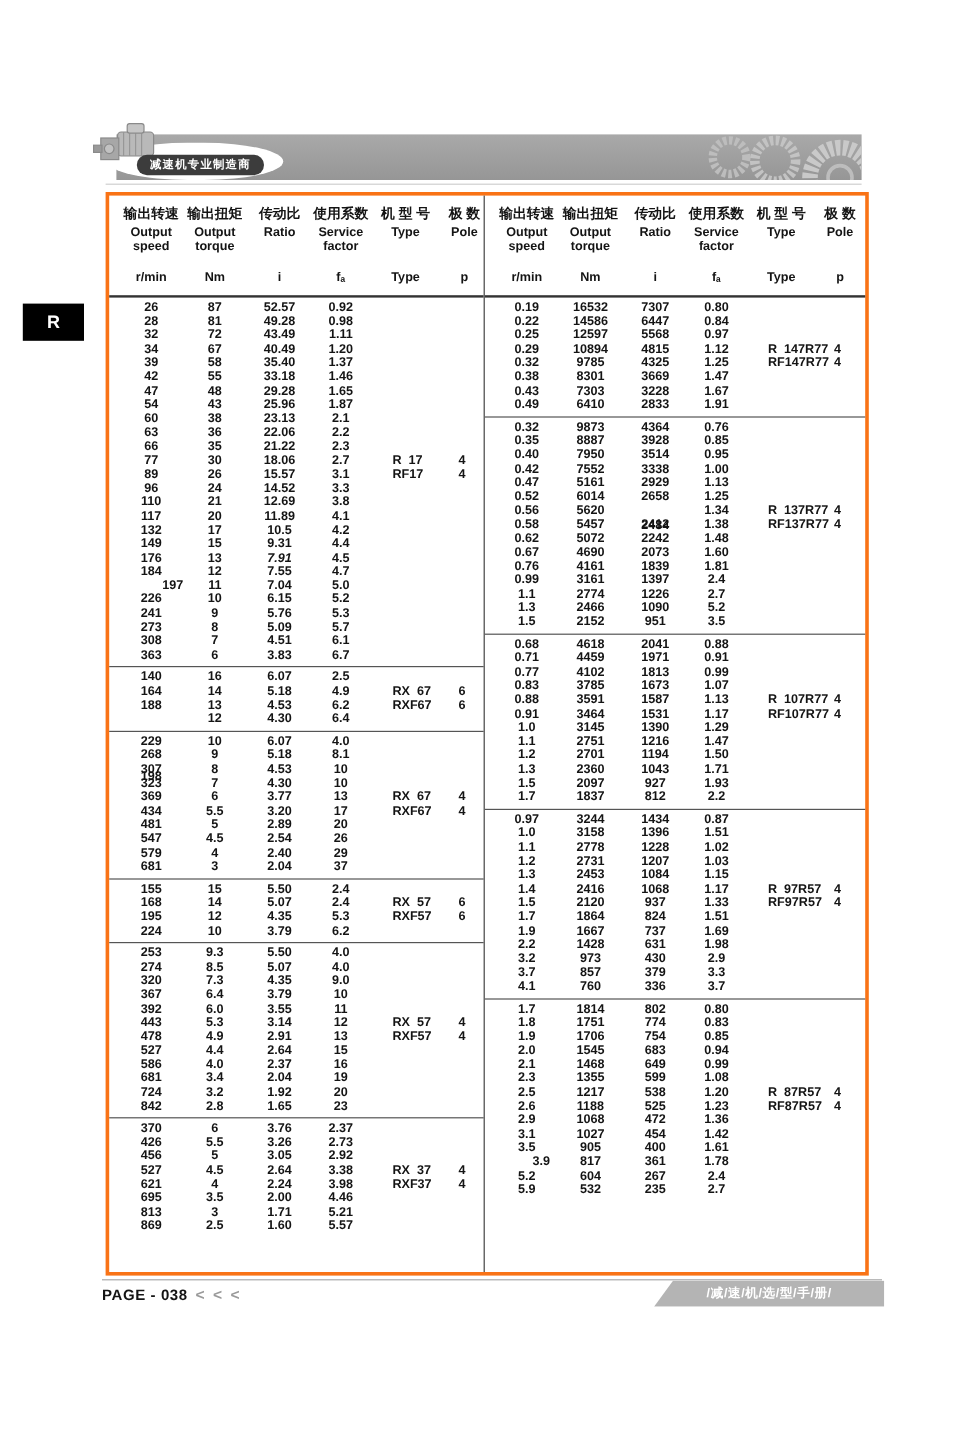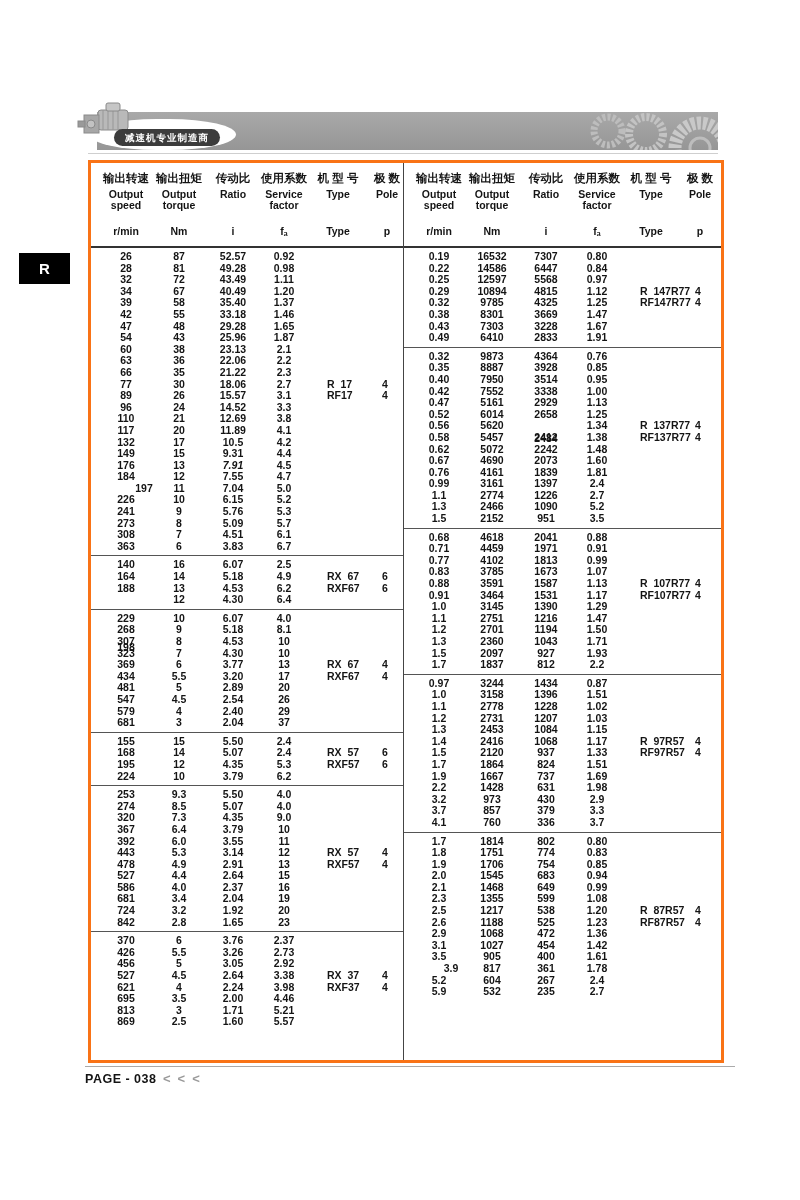--- a/index.html
+++ b/index.html
@@ -949,14 +949,15 @@
             <div class="type-label" style="top: 84.2px;">RF87R57</div>
             <div class="pole-label" style="top: 84.2px;">4</div>
           </div>
         </div>
       </div>
     </div>
 
   <div class="footer-rule"></div>
   <div class="page-label">PAGE - 038</div>
   <div class="arrows">&lt;&lt;&lt;</div>
+  <div class="handbook">/减/速/机/选/型/手/册/</div>
 
 </div>
 
 </body></html>

